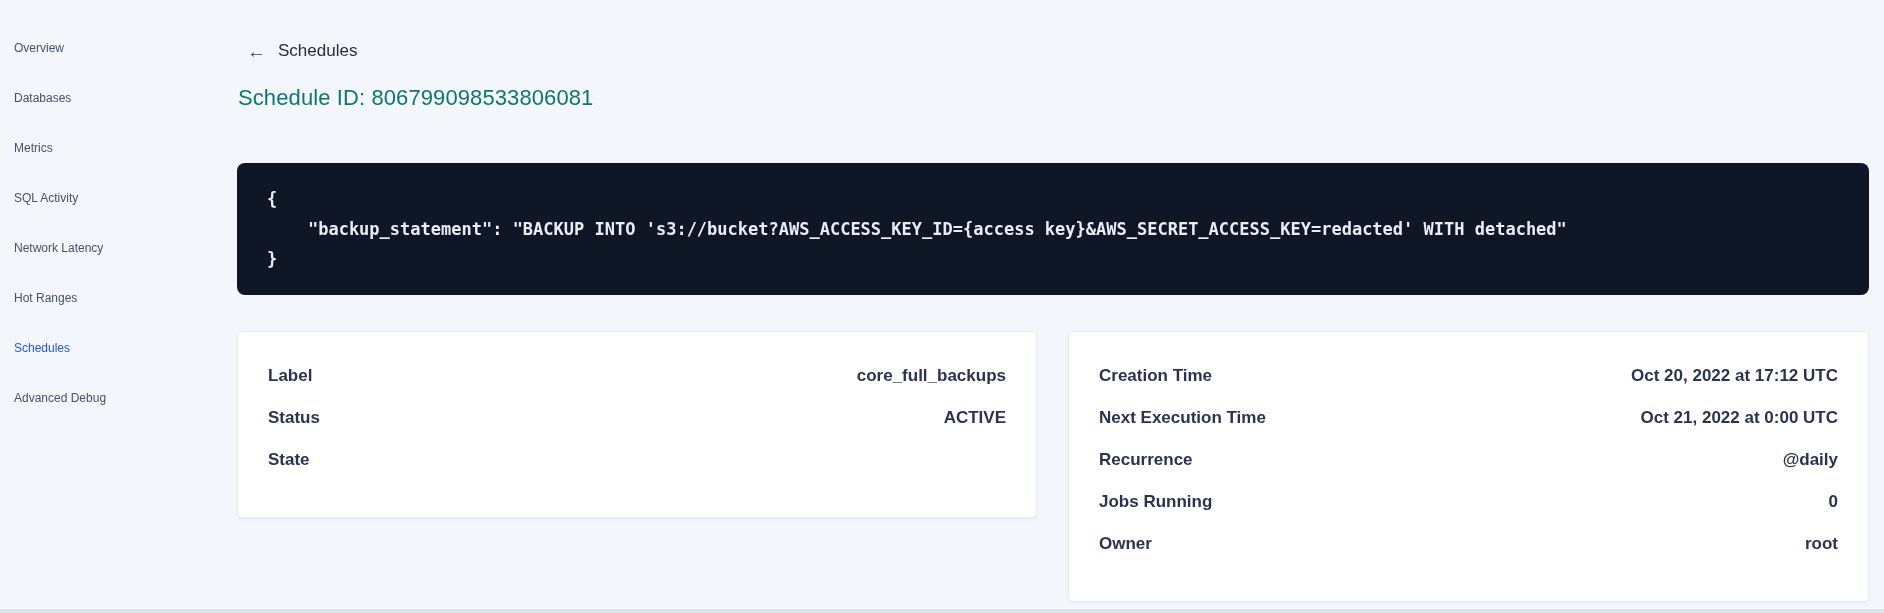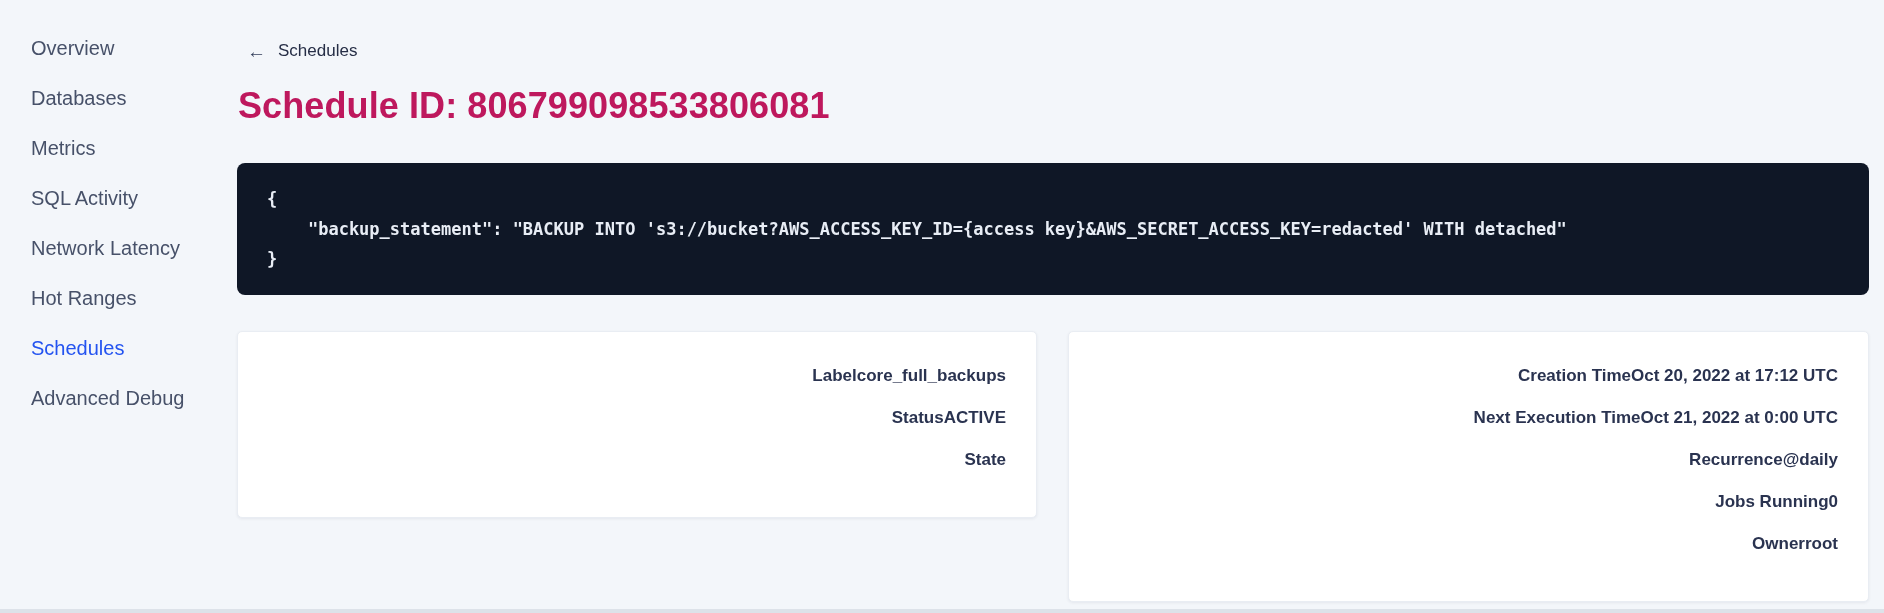--- a/index.html
+++ b/index.html
@@ -12,42 +12,42 @@
   }
   
   .sidebar {
     position: absolute; left: 0; top: 0;
     width: 205px; height: 613px;
     padding-top: 23px;
   }
   .nav-item {
     height: 50px;
     display: flex; align-items: center;
-    padding-left: 31px;
-    font-size: 20px;
+    padding-left: 14px;
+    font-size: 12px;
     color: #475169;
     cursor: pointer;
     white-space: nowrap;
   }
   .nav-item.active { color: #2353f0; }
   
   .main {
     position: absolute; left: 237px; top: 0;
     width: 1632px; height: 613px;
   }
   .back-link {
     position: absolute; left: 10px; top: 41px;
     display: flex; align-items: center; gap: 12px;
     font-size: 17px; color: #262e46;
     cursor: pointer;
   }
   .back-link .arrow { font-size: 19px; line-height: 1; color: #35405c; }
   .page-title {
     position: absolute; left: 1px; top: 85px;
-    font-size: 36px; font-weight: 700; color: #be185d;
+    font-size: 22px; font-weight: 400; color: #0f766e;
     letter-spacing: 0.1px;
   }
   
   .code-block {
     position: absolute; left: 0; top: 163px;
     width: 1632px; height: 132px;
     background: #0f1726;
     border-radius: 8px;
     padding: 21px 30px;
   }
@@ -70,22 +70,23 @@
     background: #ffffff;
     border: 1px solid #e9edf3;
     border-radius: 5px;
     box-shadow: 0 1px 3px rgba(36, 45, 69, 0.07);
     padding: 23px 30px 20px 30px;
   }
   .card.details  { width: 800px; height: 187px; }
   .card.schedule { width: 801px; height: 271px; }
   .card-row {
     height: 42px;
-    display: flex; align-items: center; justify-content: flex-end;
+    display: flex; align-items: center; justify-content: space-between;
     font-size: 17px;
+    gap: 40px;
   }
   .card-row .row-label { font-weight: 700; color: #2a3350; }
   .card-row .row-value { font-weight: 700; color: #2a3350; text-align: right; }
   
   .bottom-edge {
     position: absolute; left: 0; bottom: 0;
     width: 1884px; height: 4px;
     background: #dde2e9;
   }
 </style>

